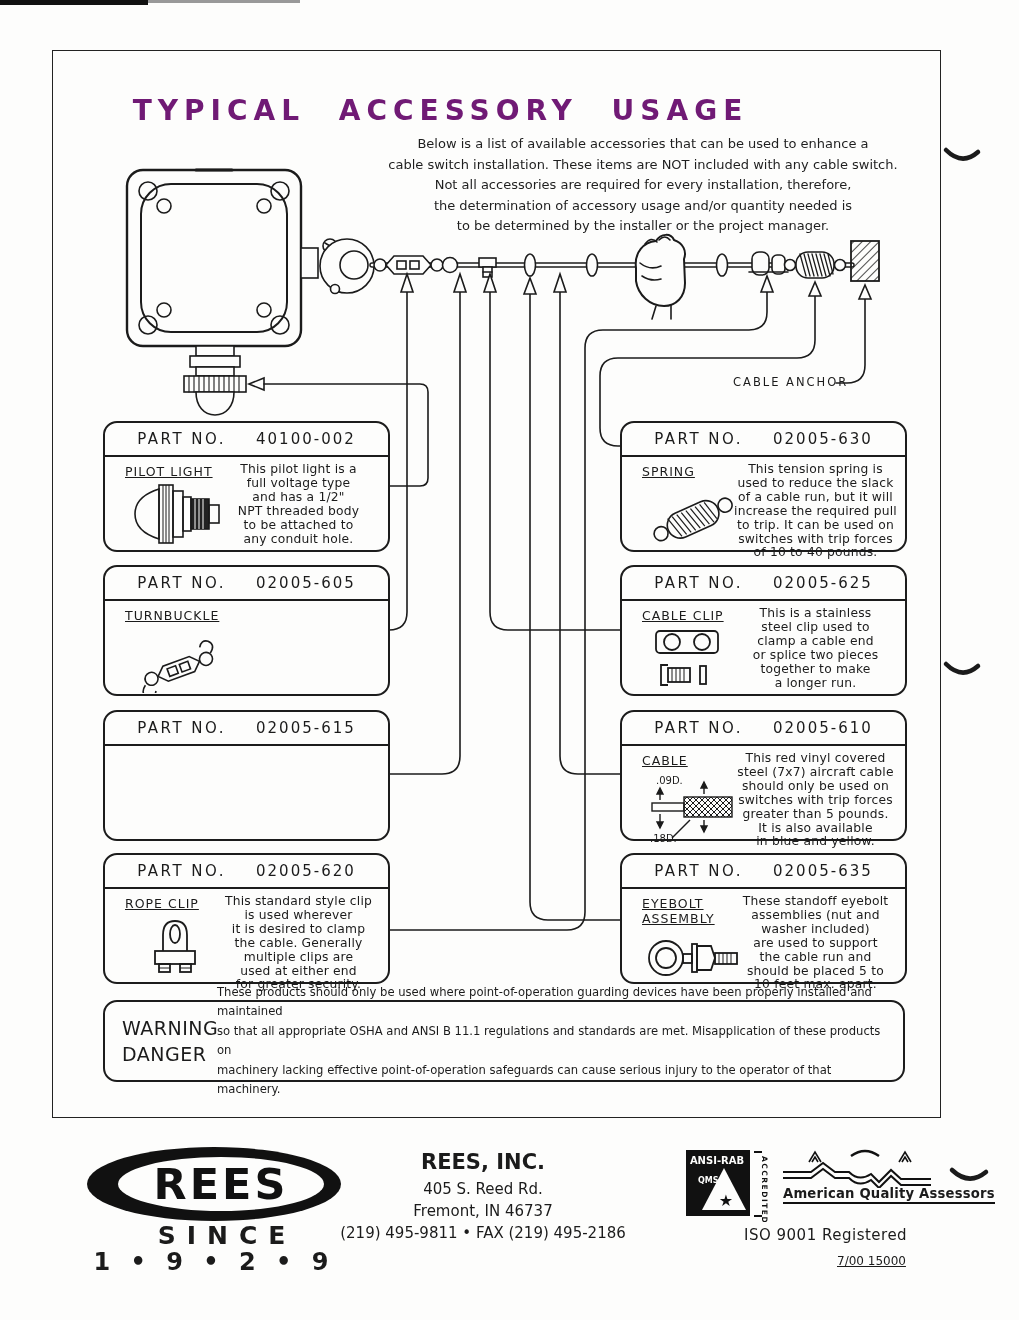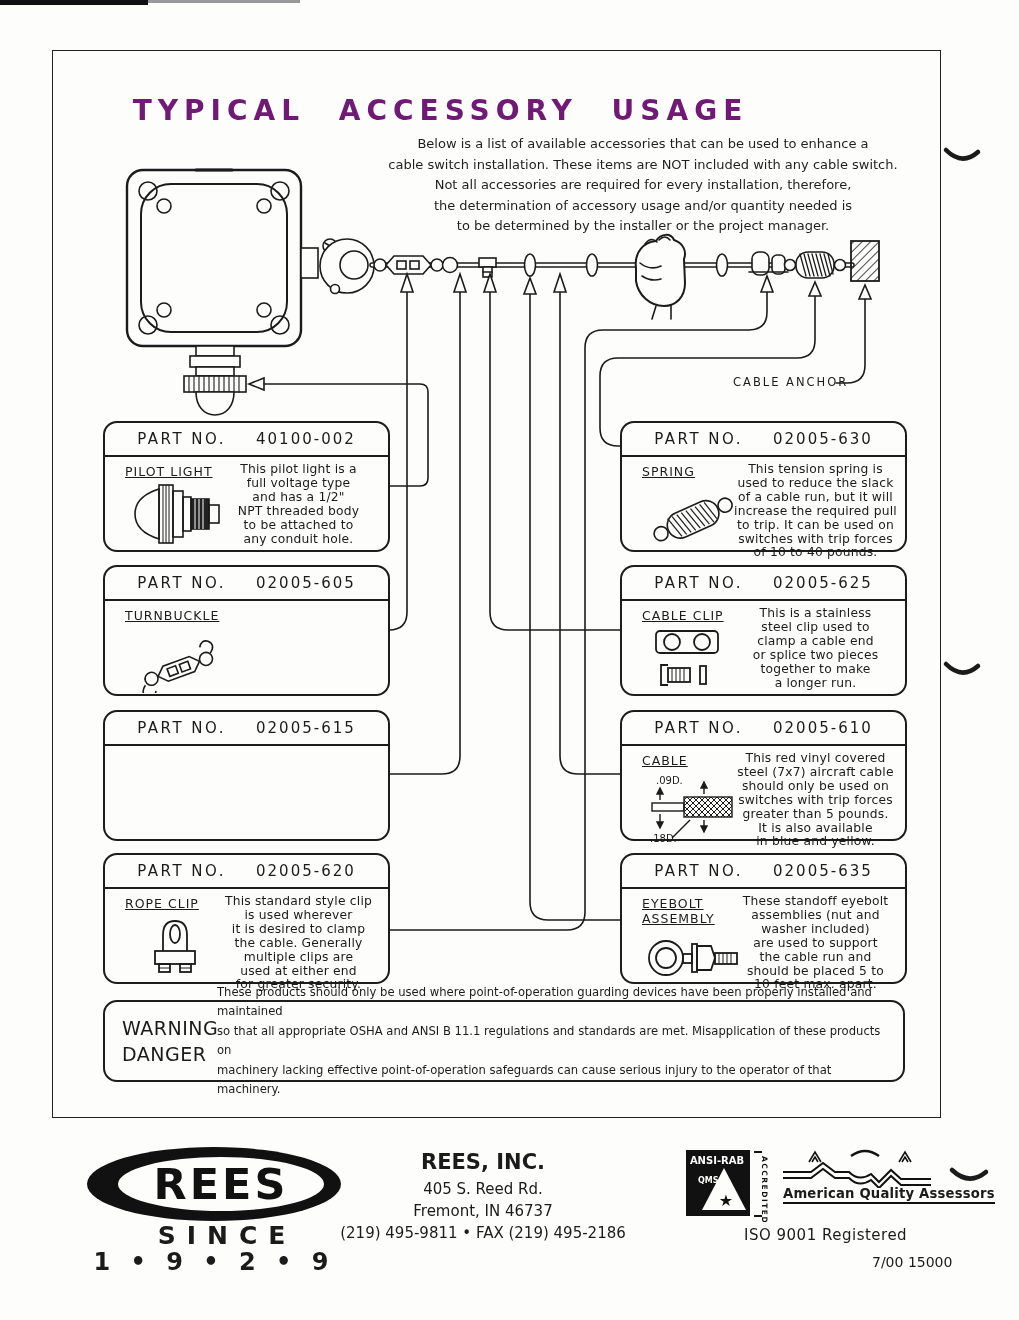--- a/index.html
+++ b/index.html
@@ -38,21 +38,21 @@
 
   
   #footer-since { left:99px; top:1221px; width:256px; text-align:center; font-size:25px;
                   font-weight:bold; letter-spacing:11px; }
   #footer-year  { left:86px; top:1248px; width:256px; text-align:center; font-size:24px;
                   font-weight:bold; letter-spacing:6px; }
   #company-block { left:330px; top:1150px; width:306px; text-align:center; }
   #company-name { font-size:21px; font-weight:bold; margin-bottom:4px; }
   .company-line { font-size:15px; line-height:22px; }
   #iso-text { left:744px; top:1226px; font-size:15px; letter-spacing:.5px; }
-  #doc-code { left:872px; top:1254px; font-size:14px; }
+  #doc-code { left:837px; top:1254px; font-size:12px;text-decoration:underline; }
   #aqa-text { left:783px; top:1186px; font-size:13.2px; font-weight:bold; border-bottom:2px solid #111;
               padding-bottom:1px; letter-spacing:.2px; }
 </style>
 </head>
 <body>
 
 <div id="page">
 
   <div class="abs" style="left:0;top:0;width:148px;height:5px;background:#111;"></div>
   <div class="abs" style="left:148px;top:0;width:152px;height:3px;background:#999;"></div>

